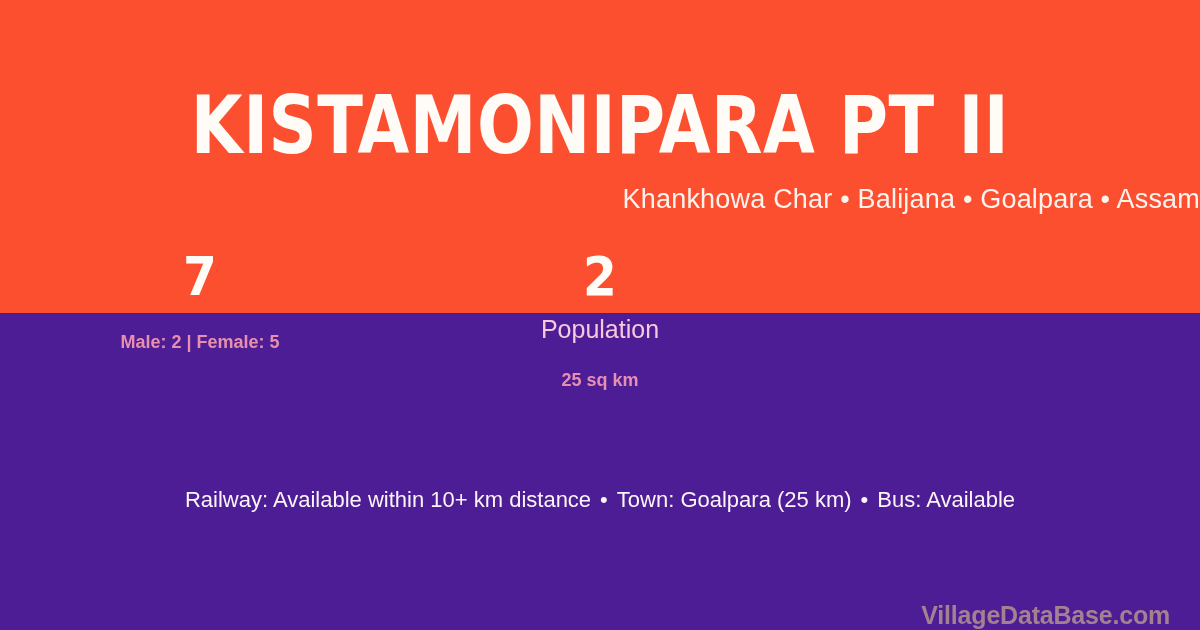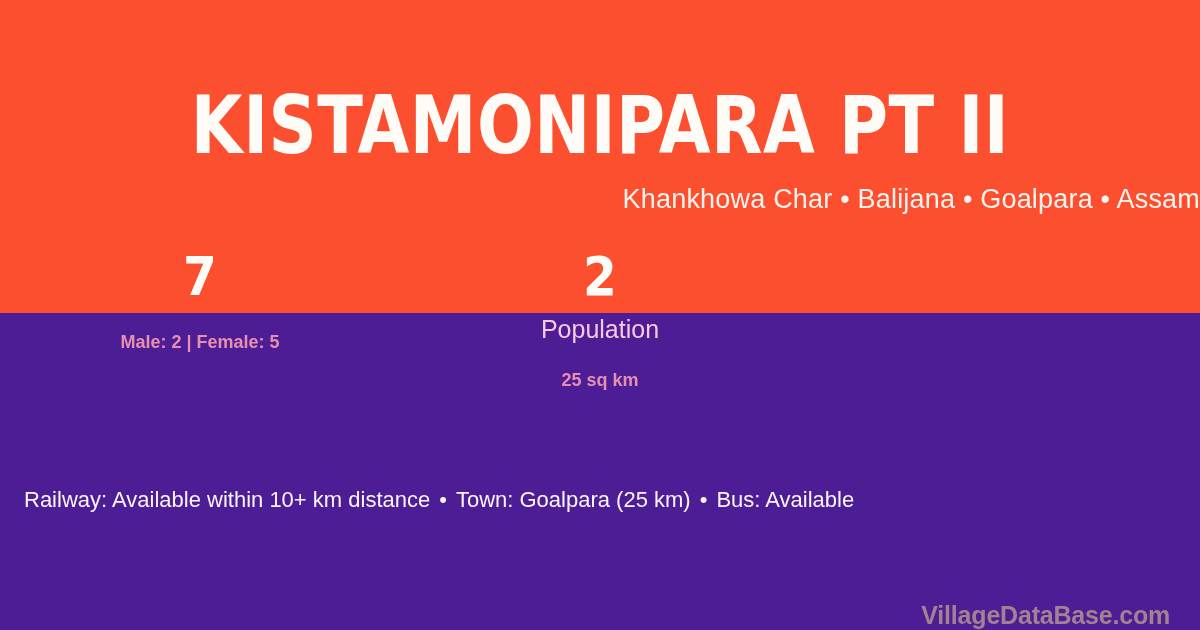--- a/index.html
+++ b/index.html
@@ -107,27 +107,26 @@
     line-height: 22px;
     font-weight: 700;
   }
 
   
   .facts {
     position: absolute;
     left: 0;
     top: 486px;
     width: 1200px;
-    text-align: left;
+    text-align: center;
     color: #FDF4F7;
     font-size: 22px;
     line-height: 28px;
     font-weight: 400;
     white-space: nowrap;
-    padding-left: 24px;
   }
 
   .facts .sep {
     display: inline-block;
     padding: 0 9px;
     color: #FDF4F7;
   }
 
   
   .watermark {

